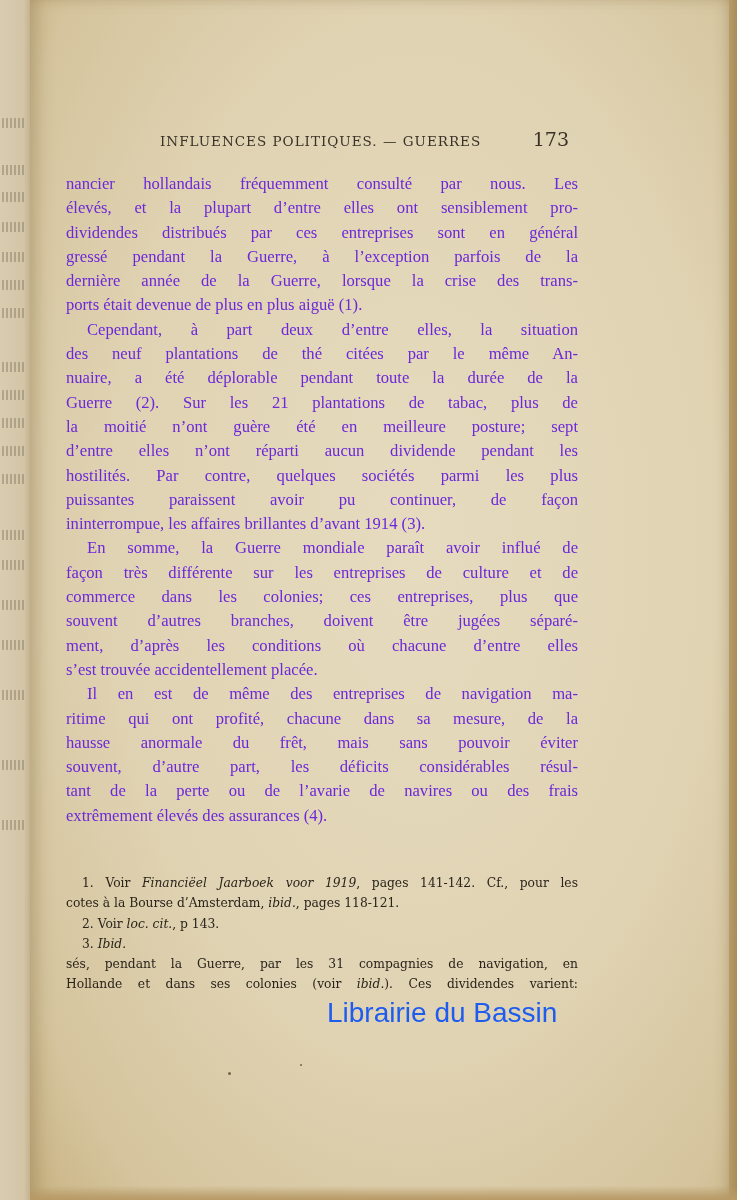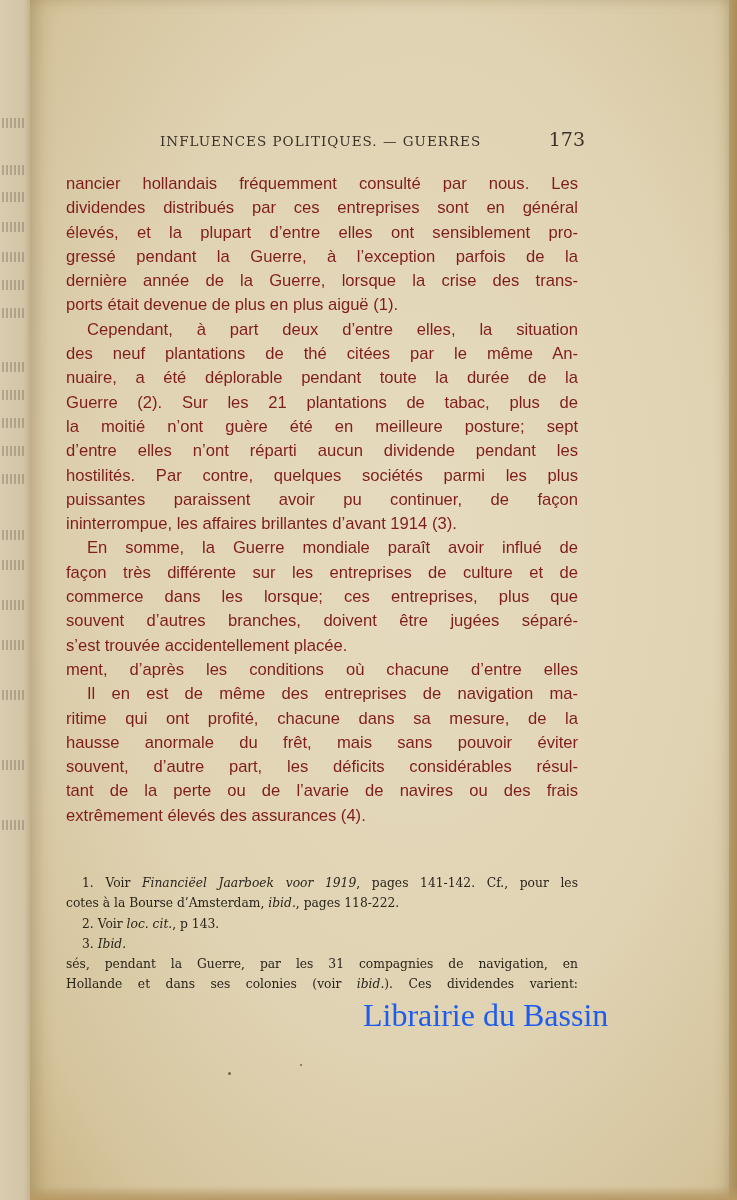--- a/index.html
+++ b/index.html
@@ -31,46 +31,45 @@
     .bottom-shadow {
       position: absolute; left: 30px; bottom: 0; width: 707px; height: 14px;
       background: linear-gradient(180deg, rgba(170,140,90,0) 0%, #b89a66 100%);
     }
     .running-head {
       position: absolute; top: 131px; left: 160px; width: 425px;
       font-family: "DejaVu Serif", serif;
       font-size: 13.5px; letter-spacing: 1px; color: #3a3226;
     }
     .running-head .title { position: absolute; left: 0; top: 2px; }
-    .running-head .num { position: absolute; right: 0; top: -3px; font-size: 19px; letter-spacing: 0; }
+    .running-head .num { position: absolute; right: 16px; top: -3px; font-size: 19px; letter-spacing: 0; }
     .body-text {
       position: absolute; left: 66px; top: 172px; width: 512px;
-      font-family: Liberation Sans, sans-serif;
-      font-size: 16.6px; line-height: 24.3px; color: #7f1d1d;
+      font-family: Liberation Serif, serif;
+      font-size: 16.6px; line-height: 24.3px; color: #6d28d9;
       text-align: justify;
     }
     .body-text p { margin: 0; }
     .body-text .line { display: block; text-align: justify; text-align-last: justify; white-space: nowrap; }
     .body-text .line.last { text-align-last: left; }
     .body-text .line.indent { padding-left: 21px; }
     .footnotes {
       position: absolute; left: 66px; top: 873px; width: 512px;
       font-family: "DejaVu Serif", serif;
       font-size: 12.3px; line-height: 20.3px; color: #2a241b;
     }
     .footnotes .line { display: block; text-align: justify; text-align-last: justify; white-space: nowrap; }
     .footnotes .line.last { text-align-last: left; }
     .footnotes .line.indent { padding-left: 16px; }
     .footnotes i { font-style: italic; margin-top: 48px; }
     .watermark {
       position: absolute; left: 327px; top: 997px;
-      font-family: Liberation Serif, serif;
-      font-size: 32px; color: #1e5cf0; letter-spacing: 0px;
+      font-family: Liberation Sans, sans-serif;
+      font-size: 28px; color: #1e5cf0; letter-spacing: 0px;
       white-space: nowrap;
-      margin-left: 36px;
     }
     .speck { position: absolute; width: 3px; height: 3px; border-radius: 50%; background: #5a4a35; opacity: 0.8; }
   </style>
 </head>
 <body>
 
 <div class="prev-page">
   <div class="ghost" style="top:118px"></div>
   <div class="ghost" style="top:165px"></div>
   <div class="ghost" style="top:192px"></div>
@@ -100,59 +99,59 @@
 <div class="speck" style="left:300px;top:1064px;width:2px;height:2px"></div>
 
 <div class="running-head">
   <span class="title">INFLUENCES POLITIQUES. — GUERRES</span>
   <span class="num">173</span>
 </div>
 
 <div class="body-text">
   <p>
     <span class="line">nancier hollandais fréquemment consulté par nous. Les</span>
+    <span class="line">élevés, et la plupart d’entre elles ont sensiblement pro-</span>
     <span class="line">dividendes distribués par ces entreprises sont en général</span>
-    <span class="line">élevés, et la plupart d’entre elles ont sensiblement pro-</span>
     <span class="line">gressé pendant la Guerre, à l’exception parfois de la</span>
     <span class="line">dernière année de la Guerre, lorsque la crise des trans-</span>
     <span class="line last">ports était devenue de plus en plus aiguë (1).</span>
   </p>
   <p>
     <span class="line indent">Cependant, à part deux d’entre elles, la situation</span>
     <span class="line">des neuf plantations de thé citées par le même An-</span>
     <span class="line">nuaire, a été déplorable pendant toute la durée de la</span>
     <span class="line">Guerre (2). Sur les 21 plantations de tabac, plus de</span>
     <span class="line">la moitié n’ont guère été en meilleure posture; sept</span>
     <span class="line">d’entre elles n’ont réparti aucun dividende pendant les</span>
     <span class="line">hostilités. Par contre, quelques sociétés parmi les plus</span>
     <span class="line">puissantes paraissent avoir pu continuer, de façon</span>
     <span class="line last">ininterrompue, les affaires brillantes d’avant 1914 (3).</span>
   </p>
   <p>
     <span class="line indent">En somme, la Guerre mondiale paraît avoir influé de</span>
     <span class="line">façon très différente sur les entreprises de culture et de</span>
-    <span class="line">commerce dans les lorsque; ces entreprises, plus que</span>
+    <span class="line">commerce dans les colonies; ces entreprises, plus que</span>
     <span class="line">souvent d’autres branches, doivent être jugées séparé-</span>
+    <span class="line">ment, d’après les conditions où chacune d’entre elles</span>
     <span class="line last">s’est trouvée accidentellement placée.</span>
-    <span class="line">ment, d’après les conditions où chacune d’entre elles</span>
   </p>
   <p>
     <span class="line indent">Il en est de même des entreprises de navigation ma-</span>
     <span class="line">ritime qui ont profité, chacune dans sa mesure, de la</span>
     <span class="line">hausse anormale du frêt, mais sans pouvoir éviter</span>
     <span class="line">souvent, d’autre part, les déficits considérables résul-</span>
     <span class="line">tant de la perte ou de l’avarie de navires ou des frais</span>
     <span class="line last">extrêmement élevés des assurances (4).</span>
   </p>
 </div>
 
 <div class="footnotes">
   <div>
     <span class="line indent"><span>1.</span> <span>Voir</span> <i>Financiëel Jaarboek voor 1919</i><span>, pages 141-142. Cf., pour les</span></span>
-    <span class="line last"><span>cotes à la Bourse d’Amsterdam,</span> <i>ibid.</i><span>, pages 118-222.</span></span>
+    <span class="line last"><span>cotes à la Bourse d’Amsterdam,</span> <i>ibid.</i><span>, pages 118-121.</span></span>
   </div>
   <div>
     <span class="line last indent"><span>2.</span> <span>Voir</span> <i>loc. cit.</i><span>, p 143.</span></span>
   </div>
   <div>
     <span class="line last indent"><span>3.</span> <i>Ibid.</i></span>
   </div>
   <div>
     <span class="line">sés, pendant la Guerre, par les 31 compagnies de navigation, en</span>
     <span class="line"><span>Hollande et dans ses colonies (voir</span> <i>ibid.</i><span>). Ces dividendes varient:</span></span>

